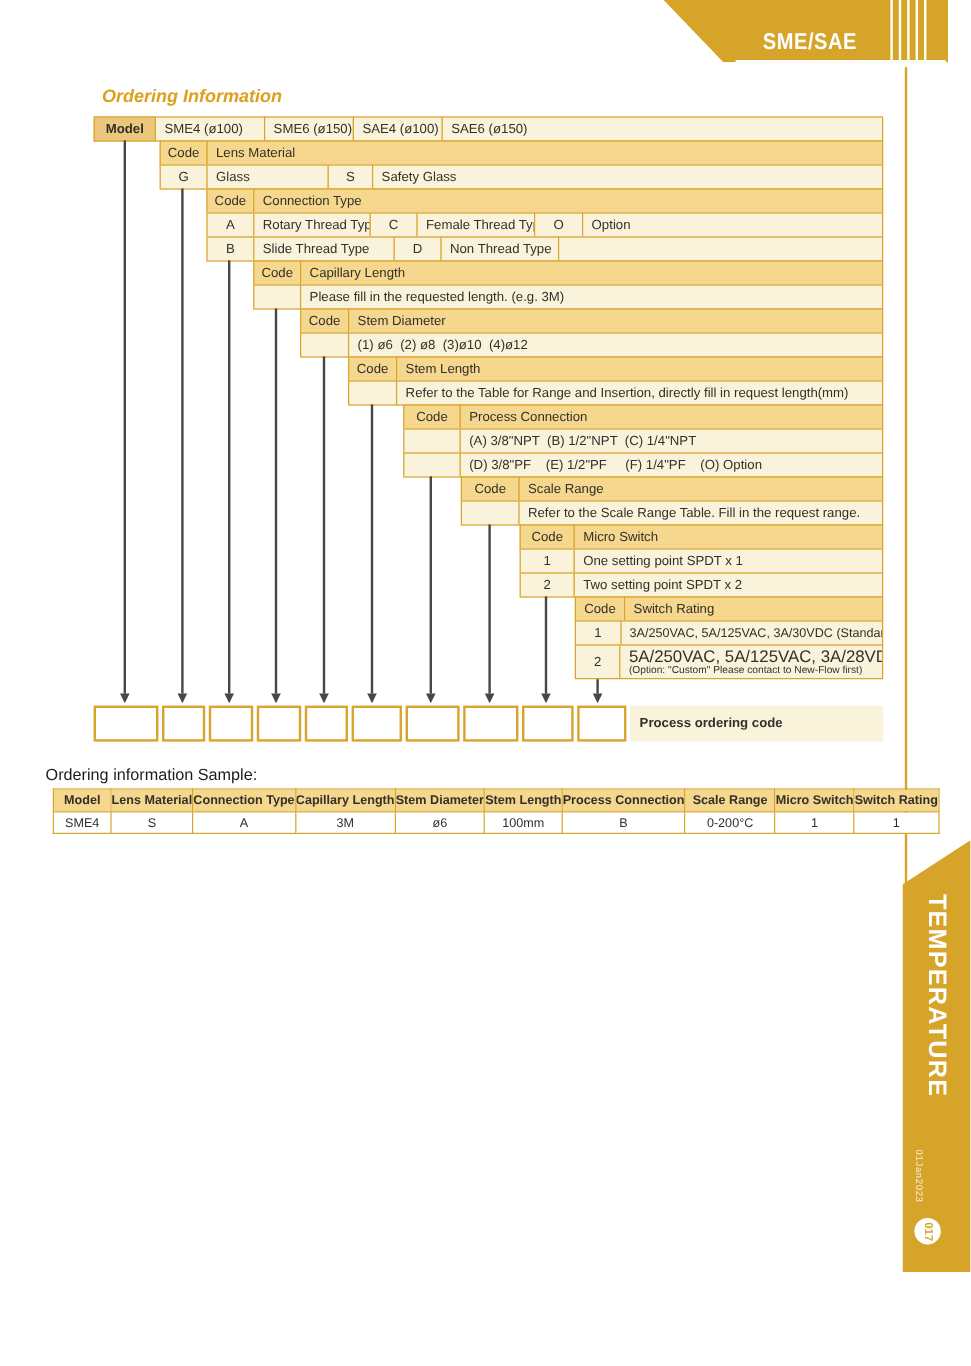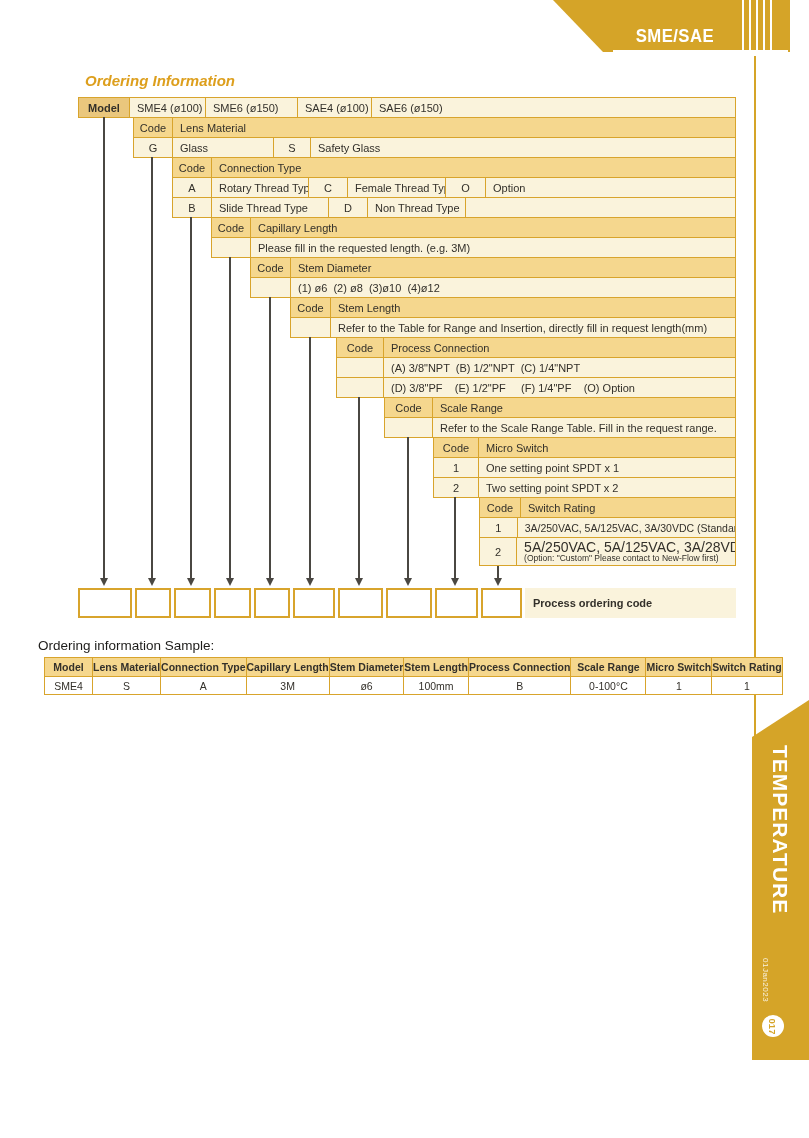--- a/index.html
+++ b/index.html
@@ -73,22 +73,22 @@
     <div class="stripe" style="left:210px"></div>
     <div class="stripe" style="left:217px"></div>
     <div class="banner-title">SME/SAE</div>
   </div>
   <div class="vline-right"></div>
 
   <div class="section-title">Ordering Information</div>
 
   <div class="row" style="left:78px;top:97px">
     <div class="cell model center" style="width:52px">Model</div>
-    <div class="cell cream" style="width:77px">SME4 (ø100)</div>
-    <div class="cell cream" style="width:93px">SME6 (ø150)</div>
+    <div class="cell cream" style="width:92px">SME4 (ø100)</div>
+    <div class="cell cream" style="width:75px">SME6 (ø150)</div>
     <div class="cell cream" style="width:75px">SAE4 (ø100)</div>
     <div class="cell cream fx">SAE6 (ø150)</div>
   </div>
 
   <div class="row" style="left:133px;top:117px">
     <div class="cell hdr center" style="width:40px">Code</div>
     <div class="cell hdr fx">Lens Material</div>
   </div>
   <div class="row" style="left:133px;top:137px">
     <div class="cell cream center" style="width:40px">G</div>
@@ -259,21 +259,21 @@
         <th>Switch Rating</th>
       </tr>
       <tr>
         <td>SME4</td>
         <td>S</td>
         <td>A</td>
         <td>3M</td>
         <td>ø6</td>
         <td>100mm</td>
         <td>B</td>
-        <td>0-100°C</td>
+        <td>0-200°C</td>
         <td>1</td>
         <td>1</td>
       </tr>
     </tbody>
       </table>
   </div>
 
   <div class="side-bar">
     <div class="side-text">TEMPERATURE</div>
     <div class="side-date">01Jan2023</div>

